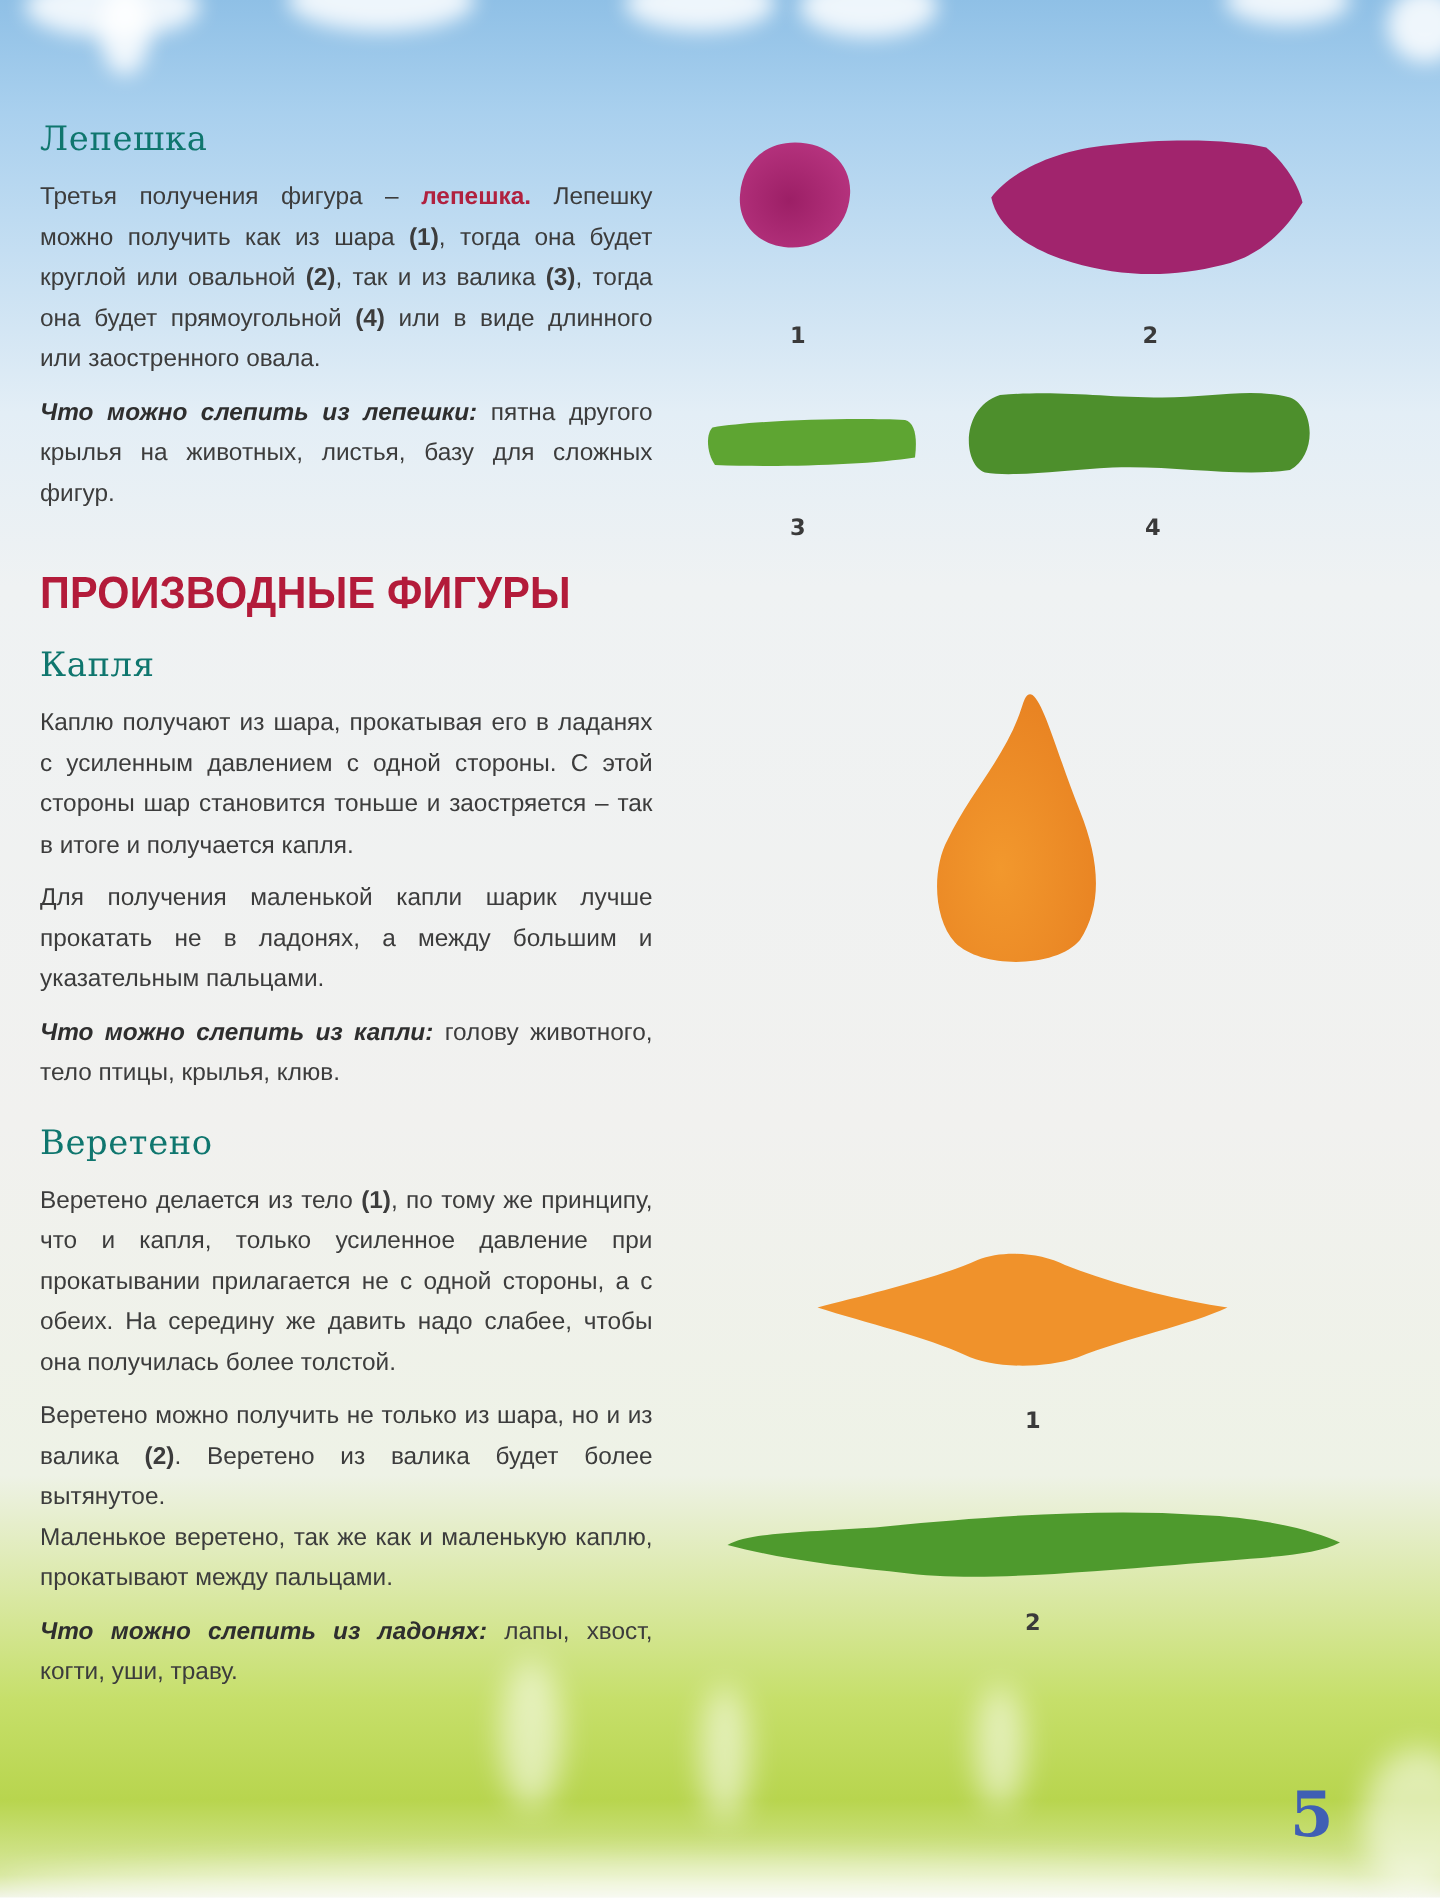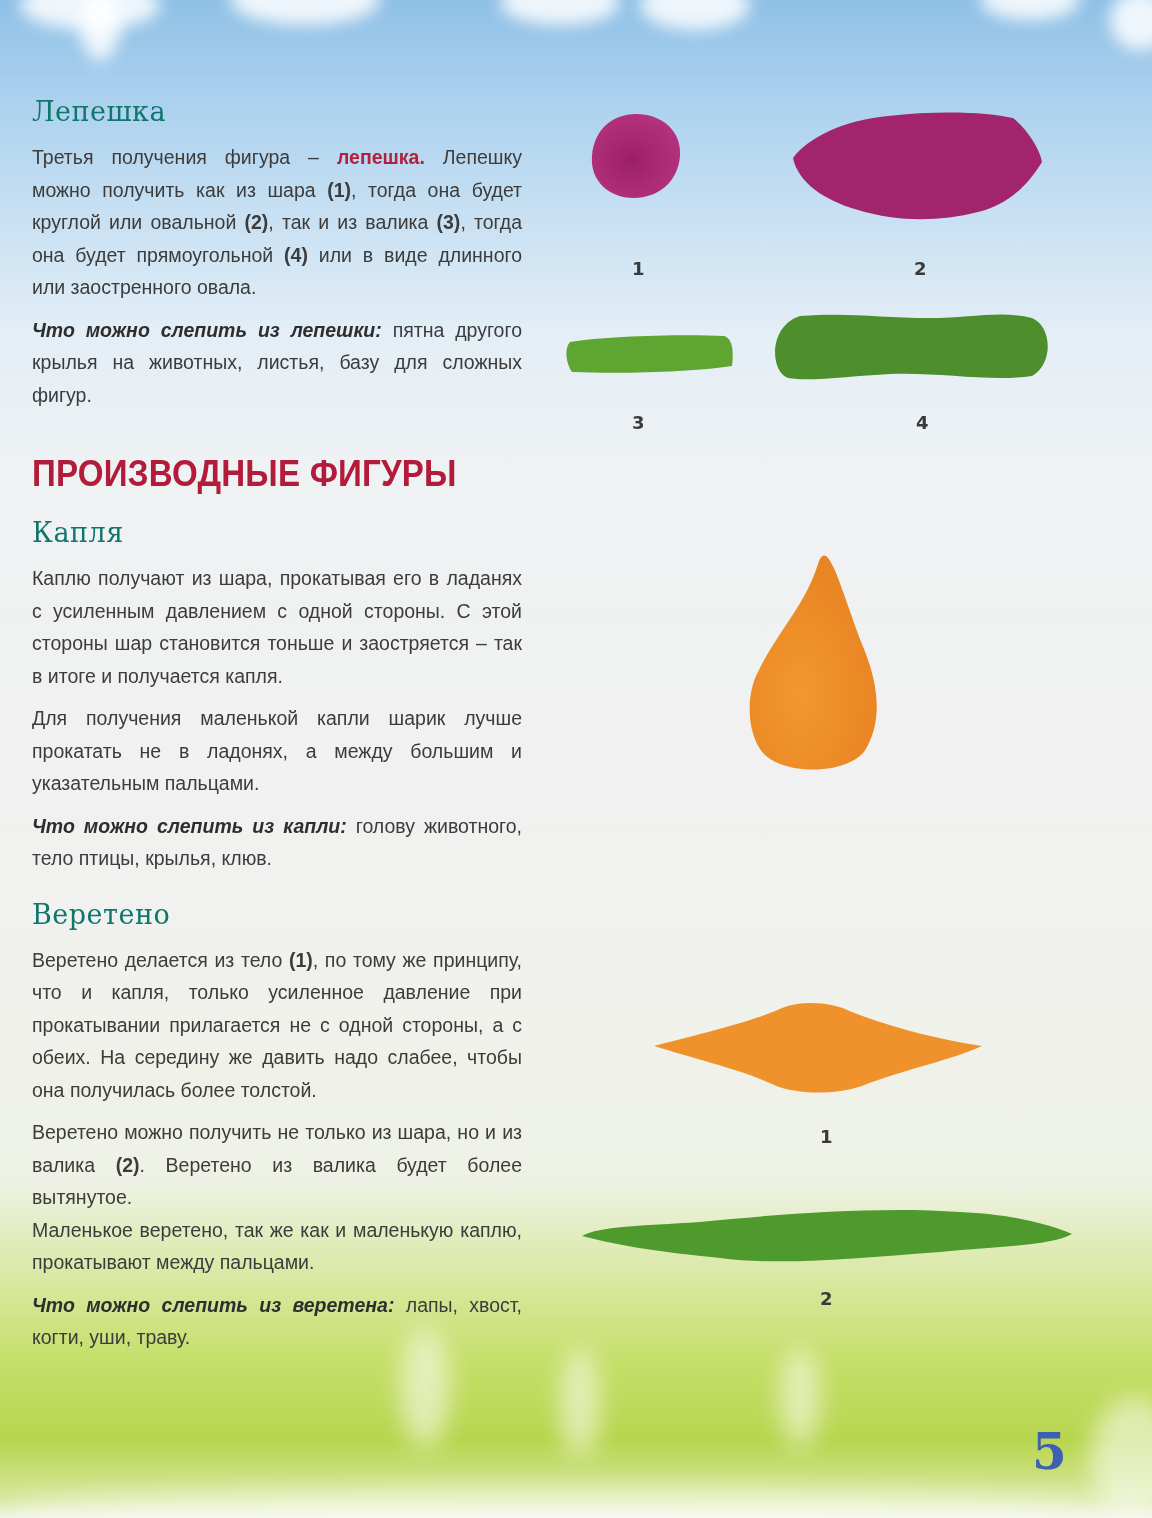--- a/index.html
+++ b/index.html
@@ -73,21 +73,21 @@
 
   <h2 class="sub-title" style="margin-top:22px;">Капля</h2>
   <p class="para" style="margin-top:14px;">Каплю получают из шара, прокатывая его в ладанях с усиленным давлением с одной стороны. С этой стороны шар становится тоньше и заостряется – так в итоге и получается капля.</p>
   <p class="para" style="margin-top:10px;">Для получения маленькой капли шарик лучше прокатать не в ладонях, а между большим и указательным пальцами.</p>
   <p class="para" style="margin-top:10px;"><span class="lead">Что можно слепить из капли:</span><span> голову животного, тело птицы, крылья, клюв.</span></p>
 
   <h2 class="sub-title" style="margin-top:24px;">Веретено</h2>
   <p class="para" style="margin-top:14px;"><span>Веретено делается из тело </span><b>(1)</b><span>, по тому же принципу, что и капля, только усиленное давление при прокатывании прилагается не с одной стороны, а с обеих. На середину же давить надо слабее, чтобы она получилась более толстой.</span></p>
   <p class="para" style="margin-top:10px;"><span>Веретено можно получить не только из шара, но и из валика </span><b>(2)</b><span>. Веретено из валика будет более вытянутое.</span></p>
   <p class="para" style="">Маленькое веретено, так же как и маленькую каплю, прокатывают между пальцами.</p>
-  <p class="para" style="margin-top:10px;"><span class="lead">Что можно слепить из веретена:</span><span> лапы, хвост, когти, уши, траву.</span></p>
+  <p class="para" style="margin-top:10px;"><span class="lead">Что можно слепить из ладонях:</span><span> лапы, хвост, когти, уши, траву.</span></p>
 </div>
 
 <div class="fig" style="left:588px;top:110px;width:96px;height:92px;">
   <svg width="96" height="92" viewBox="0 0 96 92">
     <defs>
         <radialGradient id="gb" cx="45%" cy="55%" r="60%">
           <stop offset="0" stop-color="#9c1f66"></stop>
           <stop offset="1" stop-color="#b6337e"></stop>
         </radialGradient>
       </defs>

